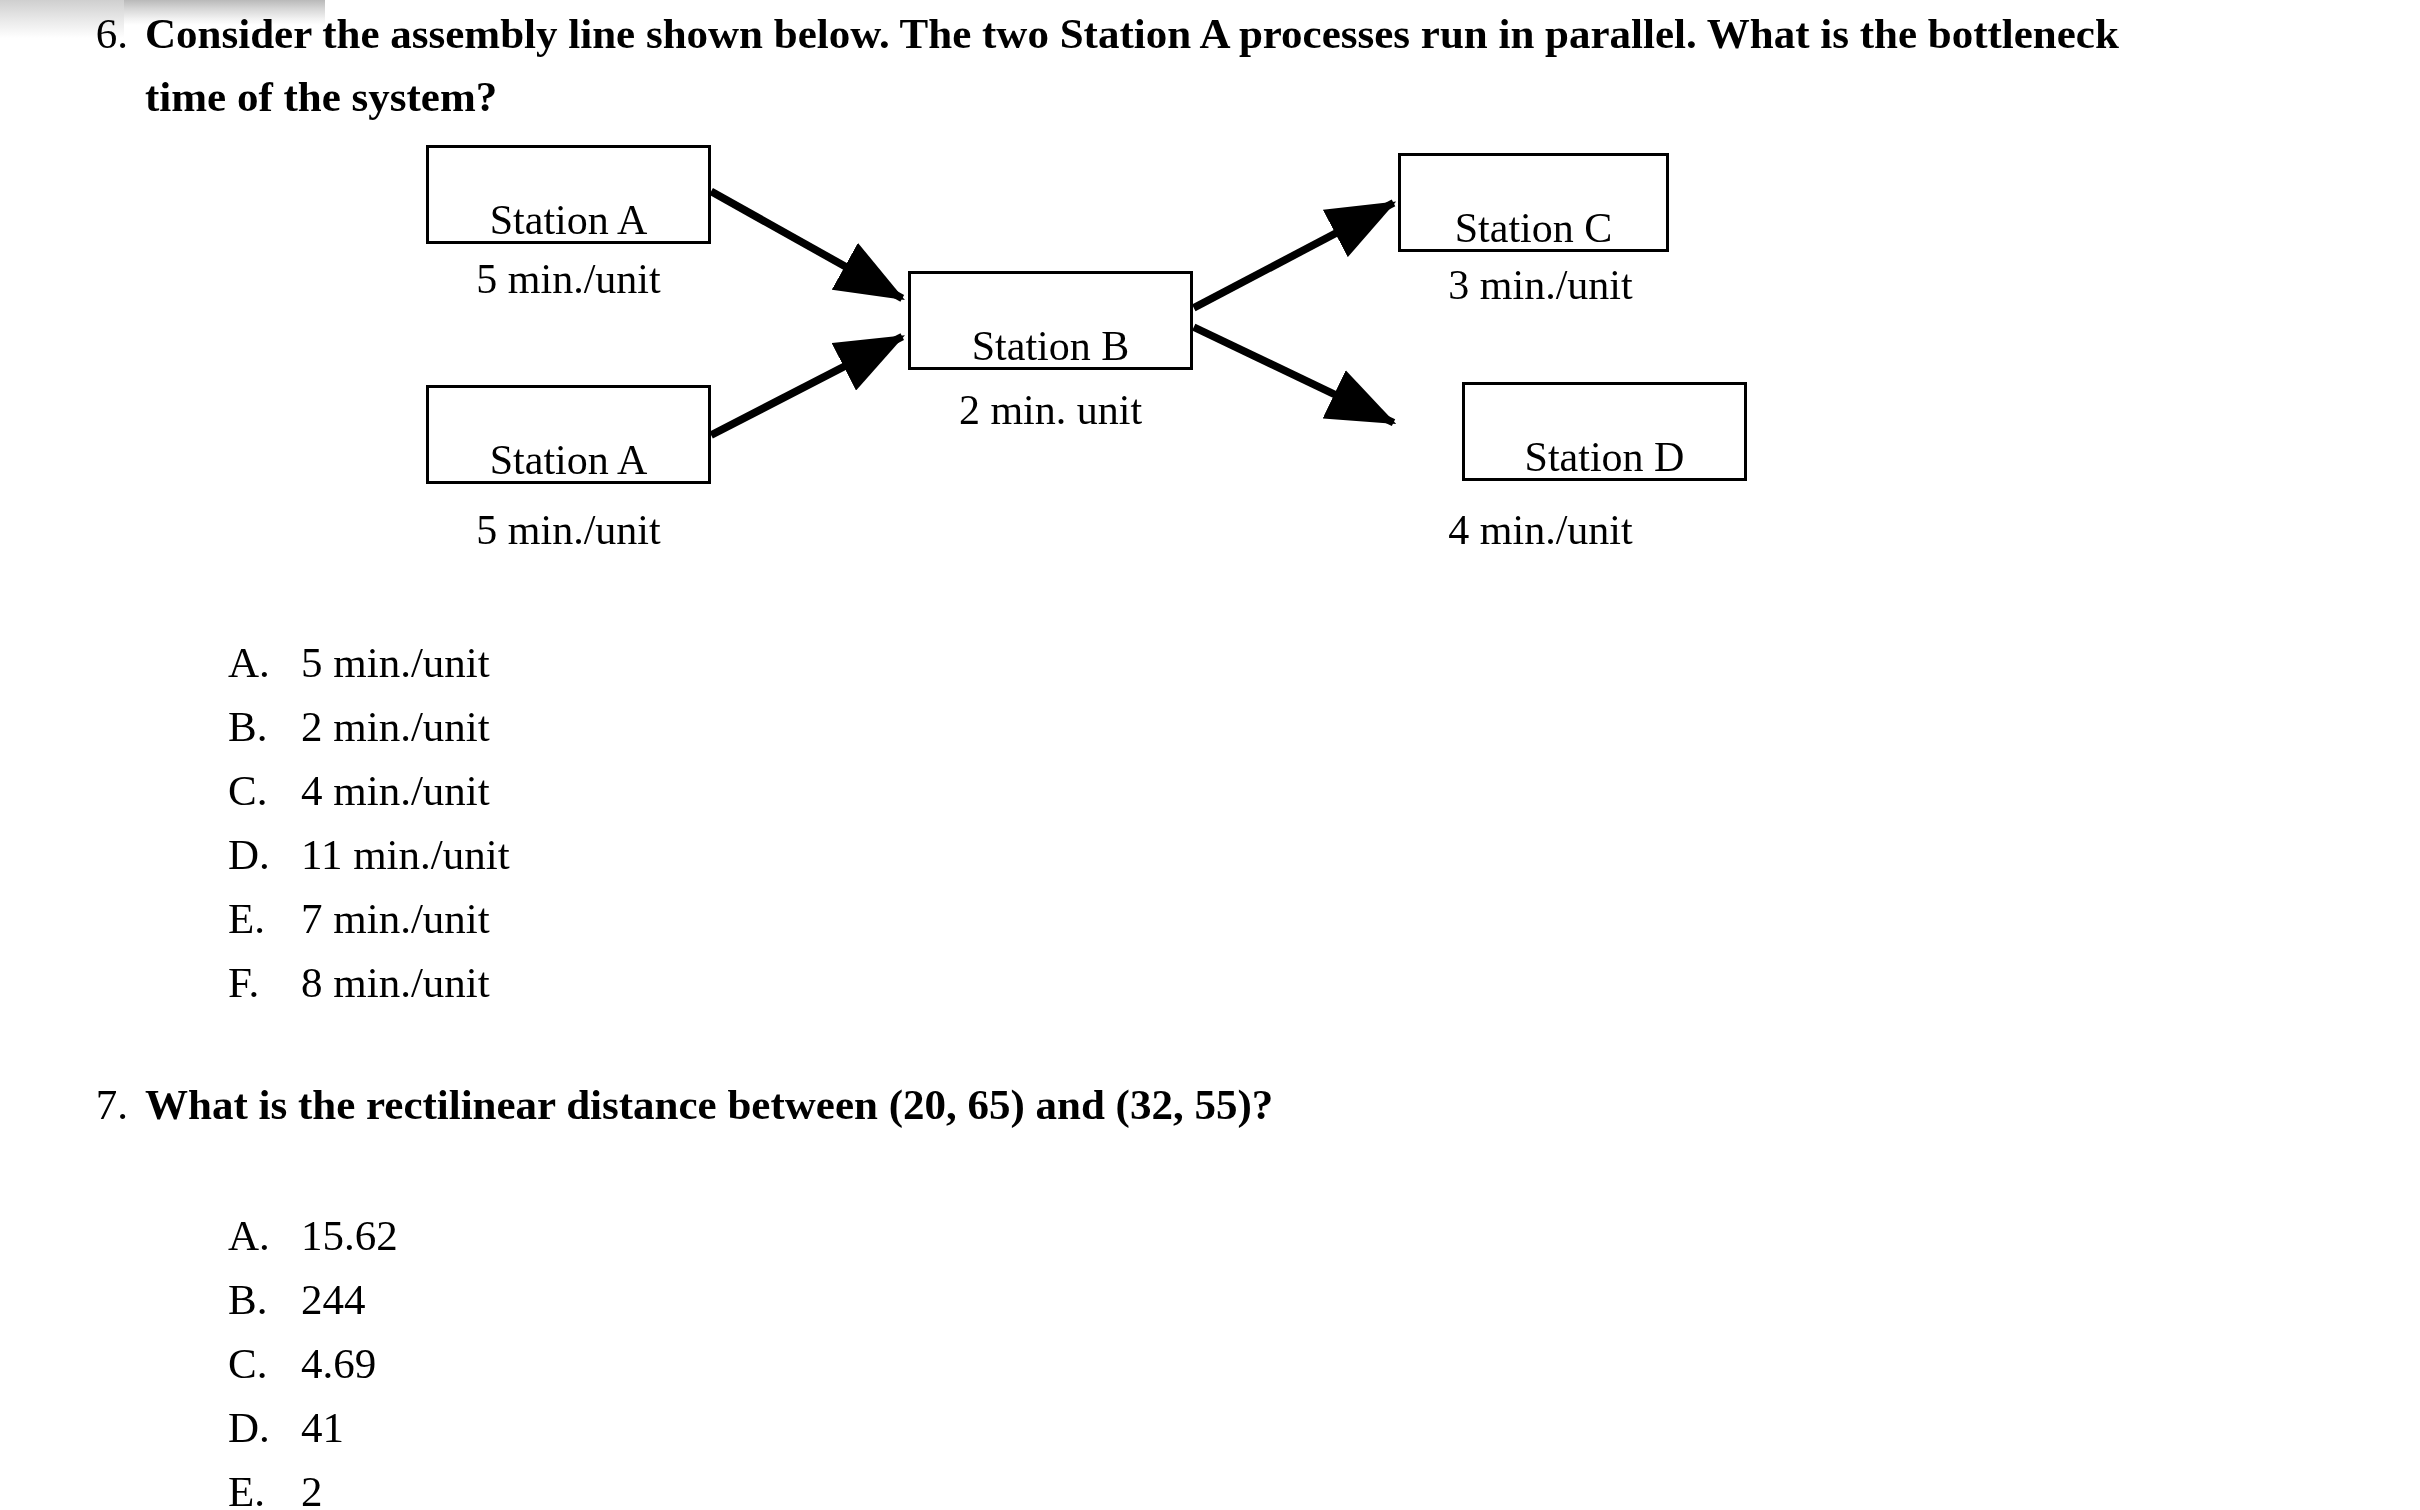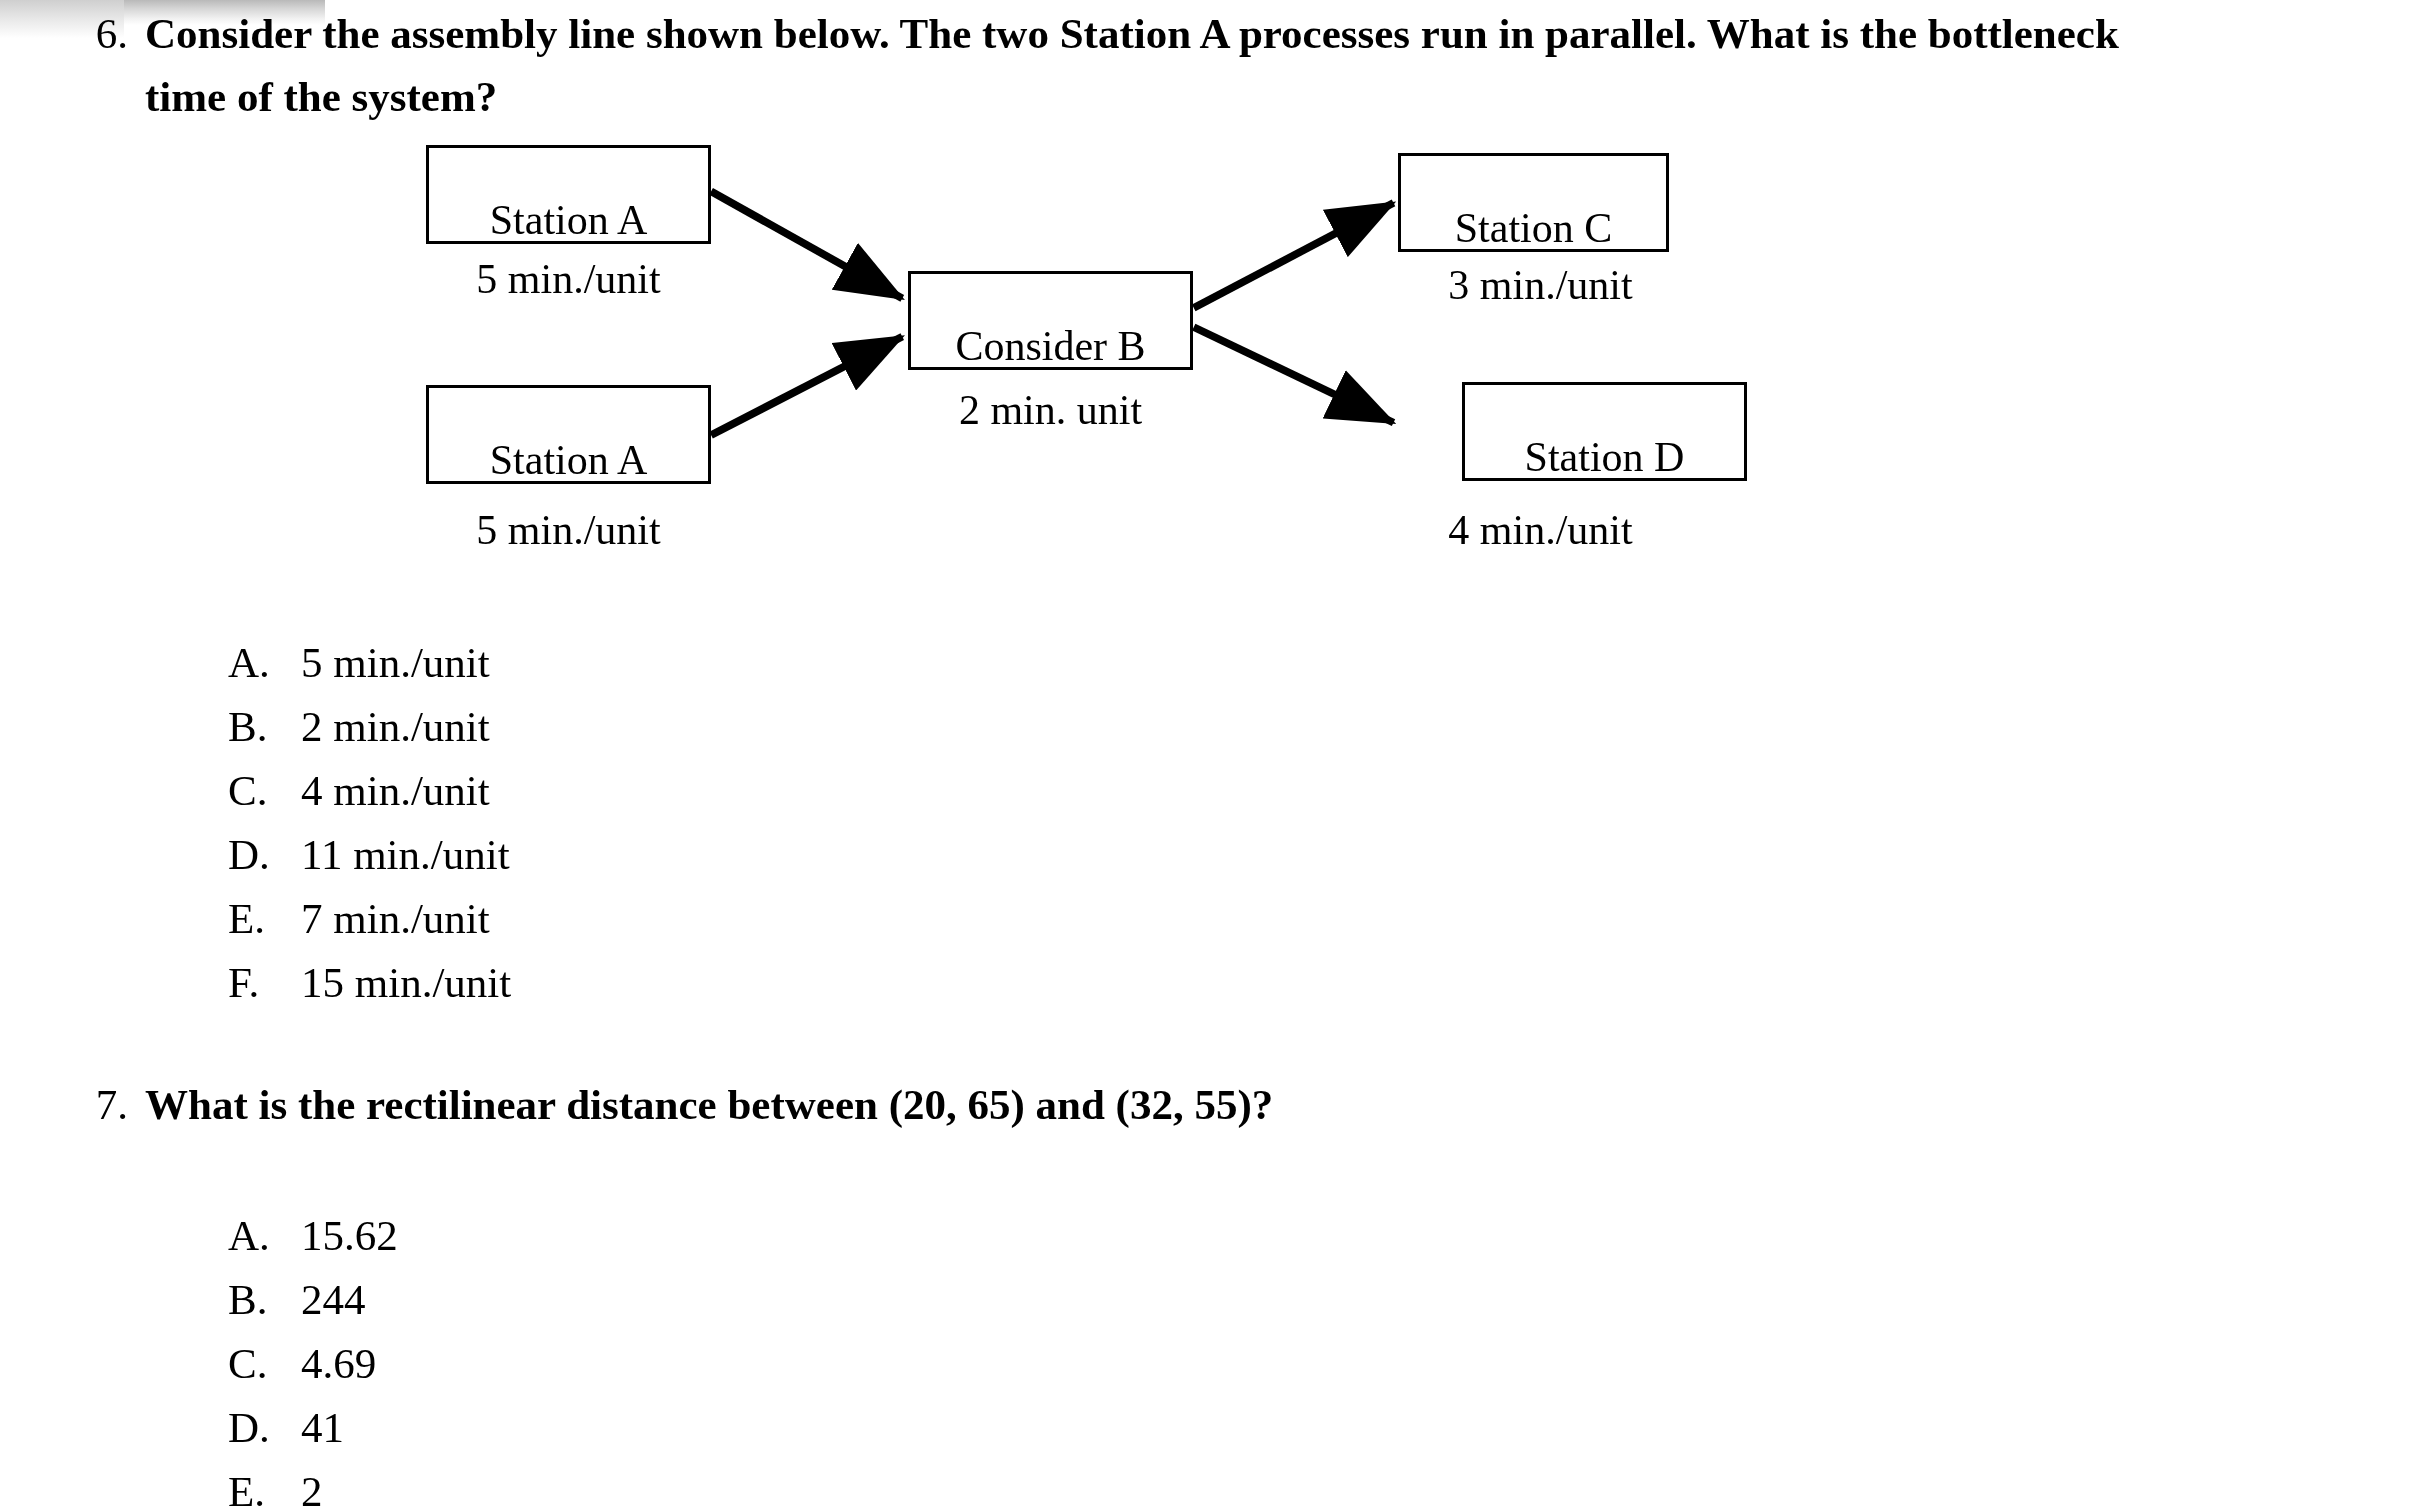--- a/index.html
+++ b/index.html
@@ -153,21 +153,21 @@
     <span>Station A</span>
   </div>
   <div class="node-label" style="left:426px; top:258px; width:285px;">5 min./unit</div>
 
   <div class="node" style="left:426px; top:385px; width:285px; height:99px;">
     <span>Station A</span>
   </div>
   <div class="node-label" style="left:426px; top:509px; width:285px;">5 min./unit</div>
 
   <div class="node" style="left:908px; top:271px; width:285px; height:99px;">
-    <span>Consider B</span>
+    <span>Station B</span>
   </div>
   <div class="node-label" style="left:908px; top:389px; width:285px;">2 min. unit</div>
 
   <div class="node" style="left:1398px; top:153px; width:271px; height:99px;">
     <span>Station C</span>
   </div>
   <div class="node-label" style="left:1398px; top:264px; width:285px;">3 min./unit</div>
 
   <div class="node" style="left:1462px; top:382px; width:285px; height:99px;">
     <span>Station D</span>
@@ -198,21 +198,21 @@
     <span class="opt-text">11 min./unit</span>
   </div>
 
   <div class="option">
     <span class="opt-letter">E.</span>
     <span class="opt-text">7 min./unit</span>
   </div>
 
   <div class="option">
     <span class="opt-letter">F.</span>
-    <span class="opt-text">15 min./unit</span>
+    <span class="opt-text">8 min./unit</span>
   </div>
 
 </div>
 
 <div class="question" style="left:57px; top:1073px; width:2294px;">
   <div class="q-num">7.</div>
   <div class="q-body">
     <div class="q-text">What is the rectilinear distance between (20, 65) and (32, 55)?</div>
   </div>
 </div>

